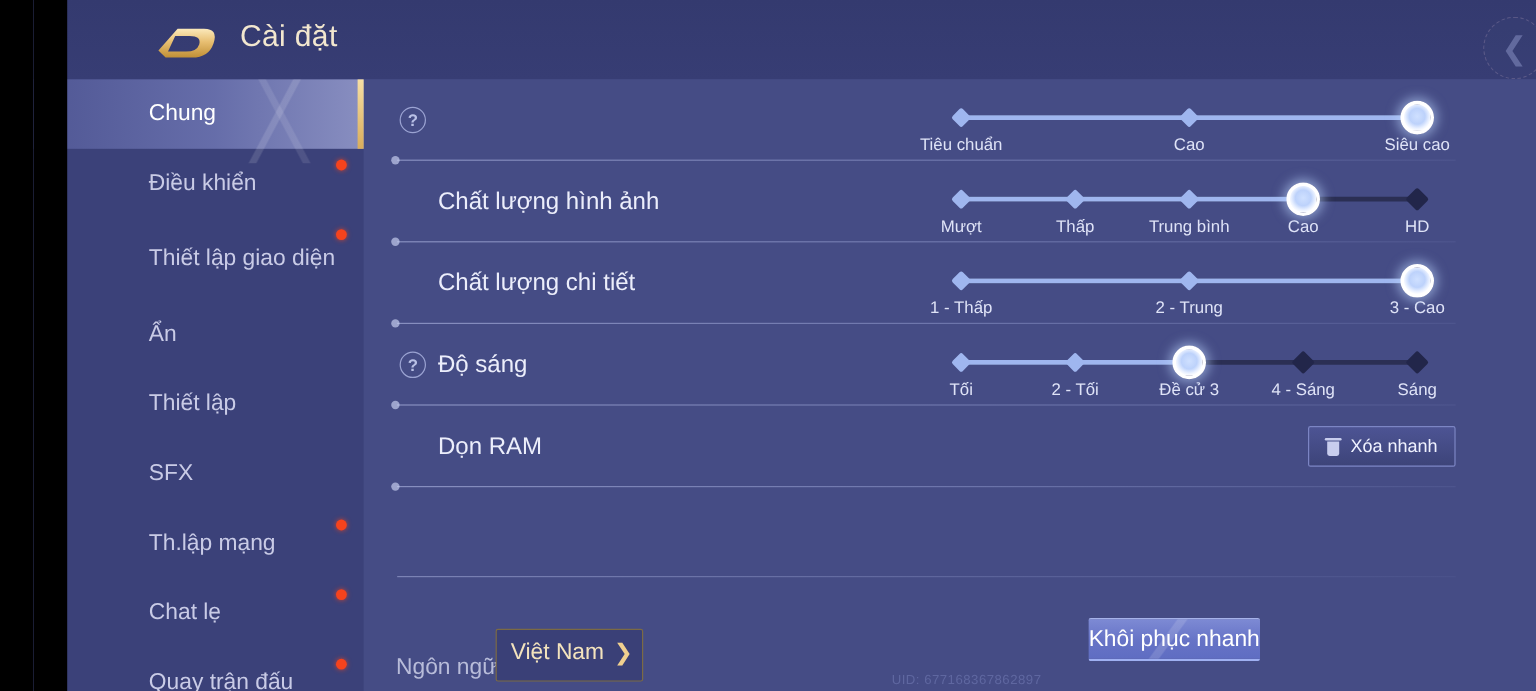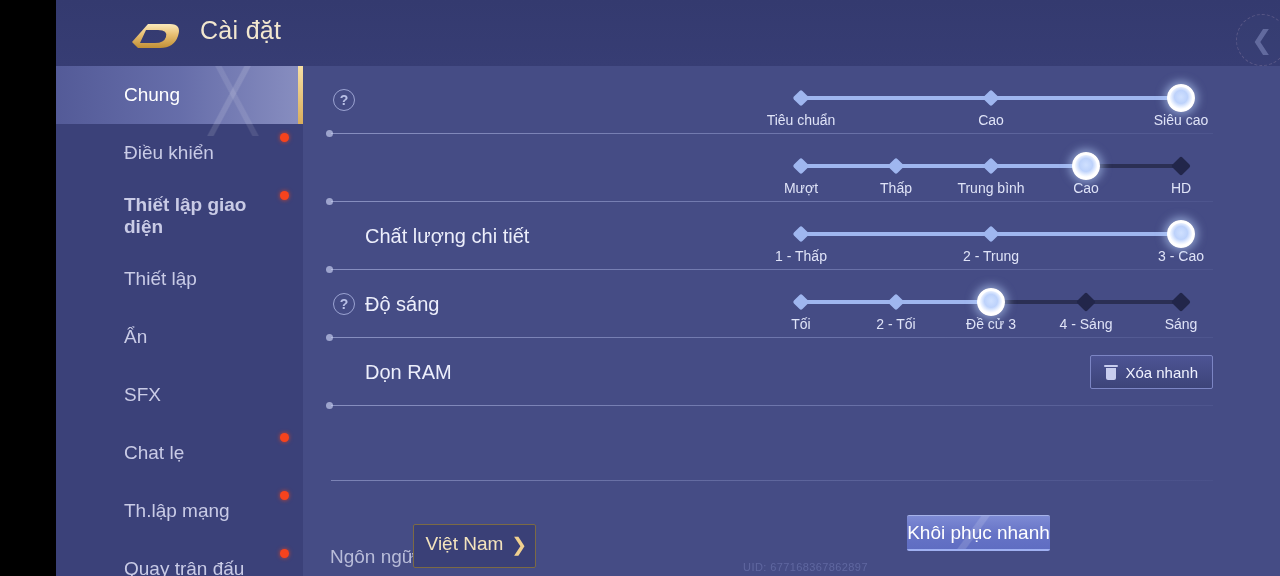--- a/index.html
+++ b/index.html
@@ -74,21 +74,21 @@
     position: relative;
     height: 58px;
     display: flex;
     align-items: center;
     padding-left: 96px;
     color: #c9cbe6;
     font-size: 19px;
     line-height: 1.15;
   }
   .side-item .label { max-width: 160px; }
-  .side-item.tall { height: 68px; font-weight: bold; }
+  .side-item.tall { height: 68px; }
   .side-item.active {
     background: linear-gradient(90deg,
                 rgba(96,104,170,0.55) 0%,
                 rgba(120,128,190,0.70) 55%,
                 rgba(150,156,205,0.85) 100%);
     color: #ffffff;
   }
   .side-item.active::after {
     content: "";
     position: absolute;
@@ -388,34 +388,34 @@
       </div>
       <div class="side-item">
         <span class="label">Điều khiển</span>
         <span class="dot"></span>
       </div>
       <div class="side-item tall">
         <span class="label">Thiết lập giao diện</span>
         <span class="dot"></span>
       </div>
       <div class="side-item">
+        <span class="label">Ẩn</span>
+      </div>
+      <div class="side-item">
         <span class="label">Thiết lập</span>
       </div>
       <div class="side-item">
-        <span class="label">Ẩn</span>
-      </div>
-      <div class="side-item">
         <span class="label">SFX</span>
       </div>
       <div class="side-item">
+        <span class="label">Th.lập mạng</span>
+        <span class="dot"></span>
+      </div>
+      <div class="side-item">
         <span class="label">Chat lẹ</span>
-        <span class="dot"></span>
-      </div>
-      <div class="side-item">
-        <span class="label">Th.lập mạng</span>
         <span class="dot"></span>
       </div>
       <div class="side-item">
         <span class="label">Quay trận đấu</span>
         <span class="dot"></span>
       </div>
     </div>
 
   <div class="main" id="main">
       <div class="row">
@@ -426,20 +426,21 @@
           <div class="tick" style="left: 0%;"></div>
           <div class="tick-label" style="left: 0%;">Tiêu chuẩn</div>
           <div class="tick" style="left: 50%;"></div>
           <div class="tick-label" style="left: 50%;">Cao</div>
           <div class="tick-label" style="left: 100%;">Siêu cao</div>
           <div class="thumb" style="left: 100%;"></div>
         </div>
         <div class="row-divider"></div>
       </div>
       <div class="row">
+        <div class="row-label">Chất lượng hình ảnh</div>
         <div class="slider">
           <div class="track"></div>
           <div class="track-fill" style="width: 75%;"></div>
           <div class="tick" style="left: 0%;"></div>
           <div class="tick-label" style="left: 0%;">Mượt</div>
           <div class="tick" style="left: 25%;"></div>
           <div class="tick-label" style="left: 25%;">Thấp</div>
           <div class="tick" style="left: 50%;"></div>
           <div class="tick-label" style="left: 50%;">Trung bình</div>
           <div class="tick-label" style="left: 75%;">Cao</div>

